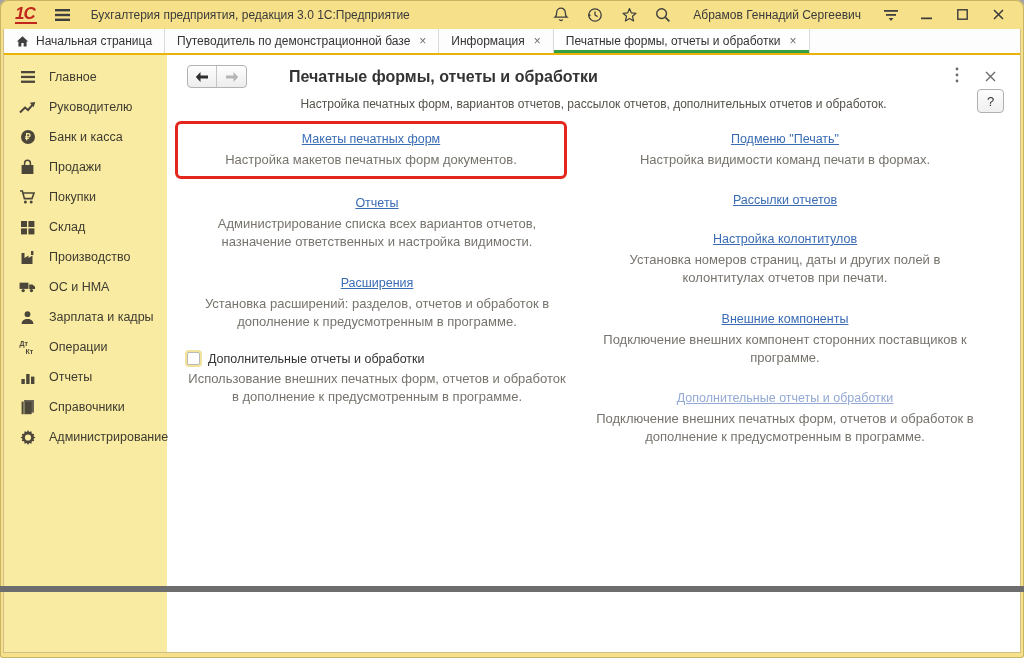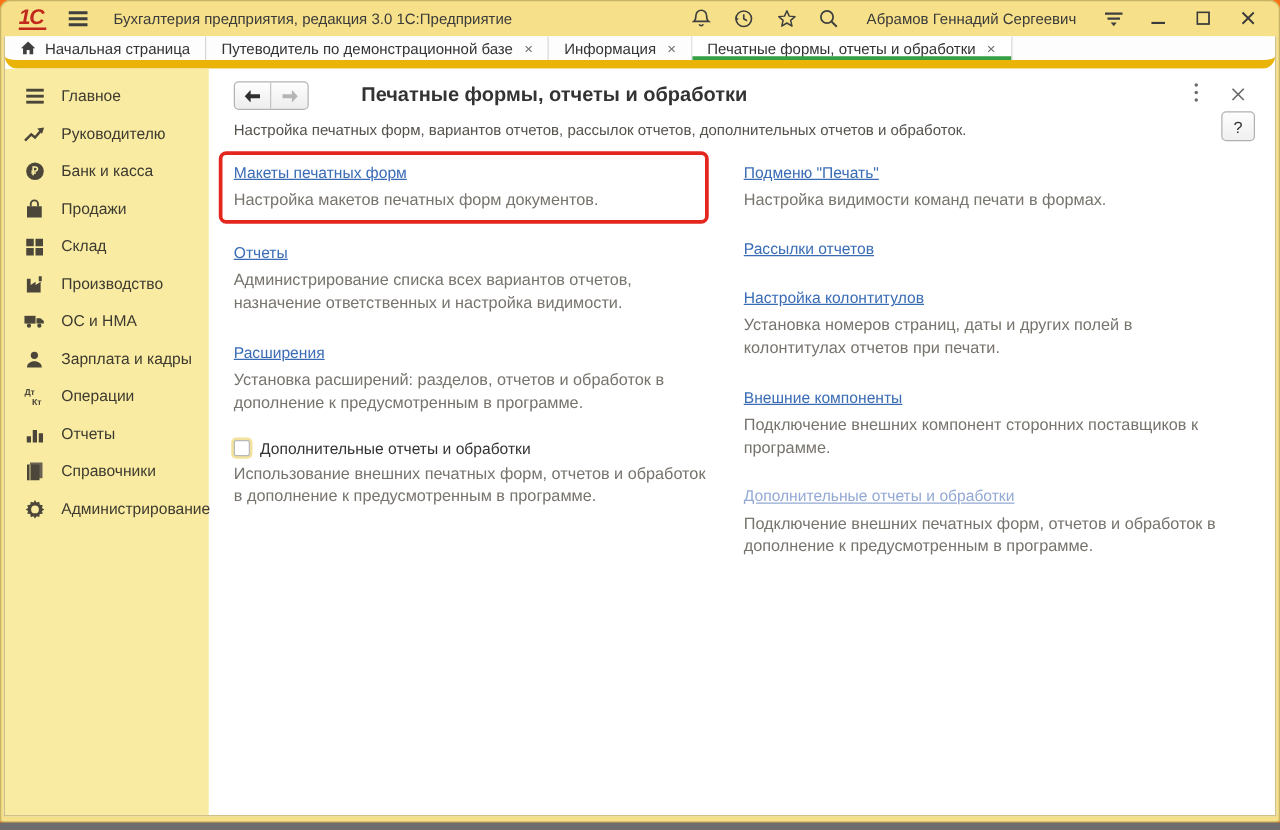--- a/index.html
+++ b/index.html
@@ -1,18 +1,18 @@
 <!DOCTYPE html>
 <html lang="ru"><head>
 <meta charset="utf-8">
 <style>
   * { box-sizing: border-box; margin: 0; padding: 0; }
   html,body { width:1024px; height:664px; overflow:hidden; background:#ffffff;
     font-family:"Liberation Sans", sans-serif; }
-  .stage { position:relative; width:1024px; height:664px; background:#f97316; }
+  .stage { position:relative; width:1024px; height:592px; background:#a3a3a3;text-align:center; }
 
   
   .app { position:absolute; left:0; top:0; width:1024px; height:658px;
     background:#f6e18a; border-radius:8px 8px 3px 3px;
     box-shadow:inset 0 0 0 1px #c7b565; padding:0 3px 5px 3px;
     display:flex; flex-direction:column; }
   .bottom-strip { position:absolute; left:0; bottom:0; width:1024px; height:6px; background:#6d6d6d; }
 
   
   .titlebar { height:29px; display:flex; align-items:center; padding:0 10px 0 12px; gap:6px; flex:0 0 auto; }
@@ -23,21 +23,21 @@
   .tb-right { margin-left:auto; display:flex; align-items:center; gap:10px; }
   .tb-user { font-size:12px; color:#3a3a3a; margin:0 8px; }
   .winbtn { width:26px; height:22px; display:flex; align-items:center; justify-content:center;
     font-size:13px; color:#3a3a3a; }
 
   
   .panel { flex:1; background:#ffffff; display:flex; flex-direction:column; overflow:hidden;
     border:1px solid #cfc089; border-top:none; }
 
   .tabbar { height:26px; flex:0 0 auto; display:flex; background:#fdfdfd;
-    border-bottom:7px solid #eab308; font-size:12px; color:#333;border-radius:10px; }
+    border-bottom:2px solid #eab308; font-size:12px; color:#333; }
   .tab { display:flex; align-items:center; gap:7px; padding:0 12px; border-right:1px solid #d9d9d9;
     position:relative; white-space:nowrap; cursor:default; }
   .tab .x { color:#6f6f6f; font-size:12px; margin-left:2px; }
   .tab.active { background:#ffffff; }
   .tab.active::after { content:""; position:absolute; left:0; right:0; bottom:0; height:3px; background:#35a043; }
 
   .bodyrow { flex:1; display:flex; overflow:hidden; }
 
   
   .sidebar { width:163px; flex:0 0 auto; background:#f9eca2; padding-top:7px; }
@@ -201,20 +201,30 @@
           <div class="side-item">
             <span class="side-ico">
               <svg width="15" height="16" viewBox="0 0 15 16">
                   <path d="M4.6 6V4.2a2.9 2.9 0 0 1 5.8 0V6" fill="none" stroke="#4b4639" stroke-width="1.5"></path>
                   <rect x="1.6" y="6" width="11.8" height="9" fill="#4b4639"></rect>
                 </svg>
             </span>
             <span>Продажи</span>
           </div>
 
+          <div class="side-item">
+            <span class="side-ico">
+              <svg width="17" height="16" viewBox="0 0 17 16">
+                  <path d="M1 2h2.4l2 7.6h7.6L15 4H4" fill="none" stroke="#4b4639" stroke-width="1.6"></path>
+                  <circle cx="6.4" cy="13" r="1.5" fill="#4b4639"></circle>
+                  <circle cx="12.2" cy="13" r="1.5" fill="#4b4639"></circle>
+                </svg>
+            </span>
+            <span>Покупки</span>
+          </div>
 
           <div class="side-item">
             <span class="side-ico">
               <svg width="15" height="15" viewBox="0 0 15 15">
                   <rect x="1" y="1" width="6" height="6" fill="#4b4639"></rect>
                   <rect x="8.4" y="1" width="6" height="6" fill="#4b4639"></rect>
                   <rect x="1" y="8.4" width="6" height="6" fill="#4b4639"></rect>
                   <rect x="8.4" y="8.4" width="6" height="6" fill="#4b4639"></rect>
                 </svg>
             </span>

